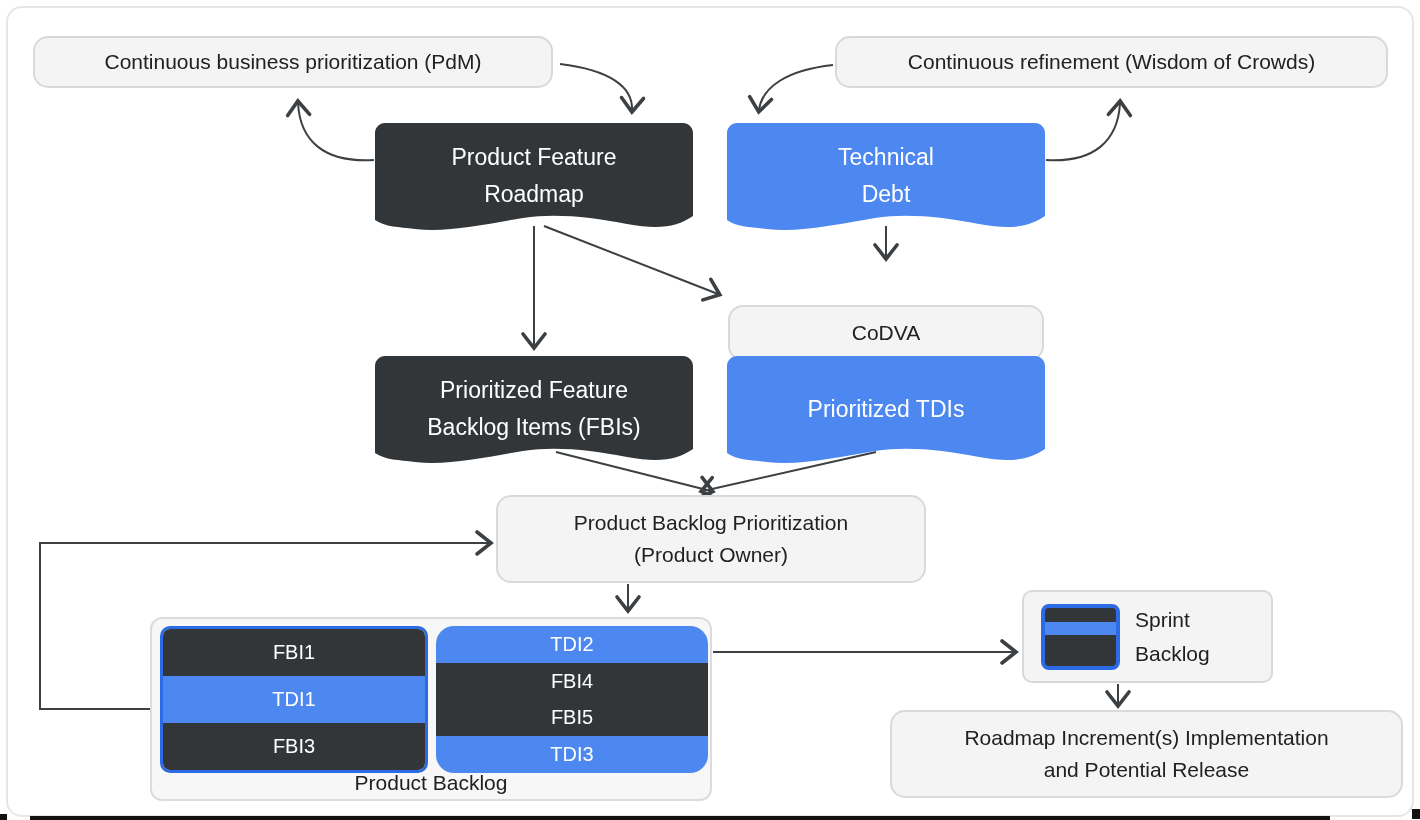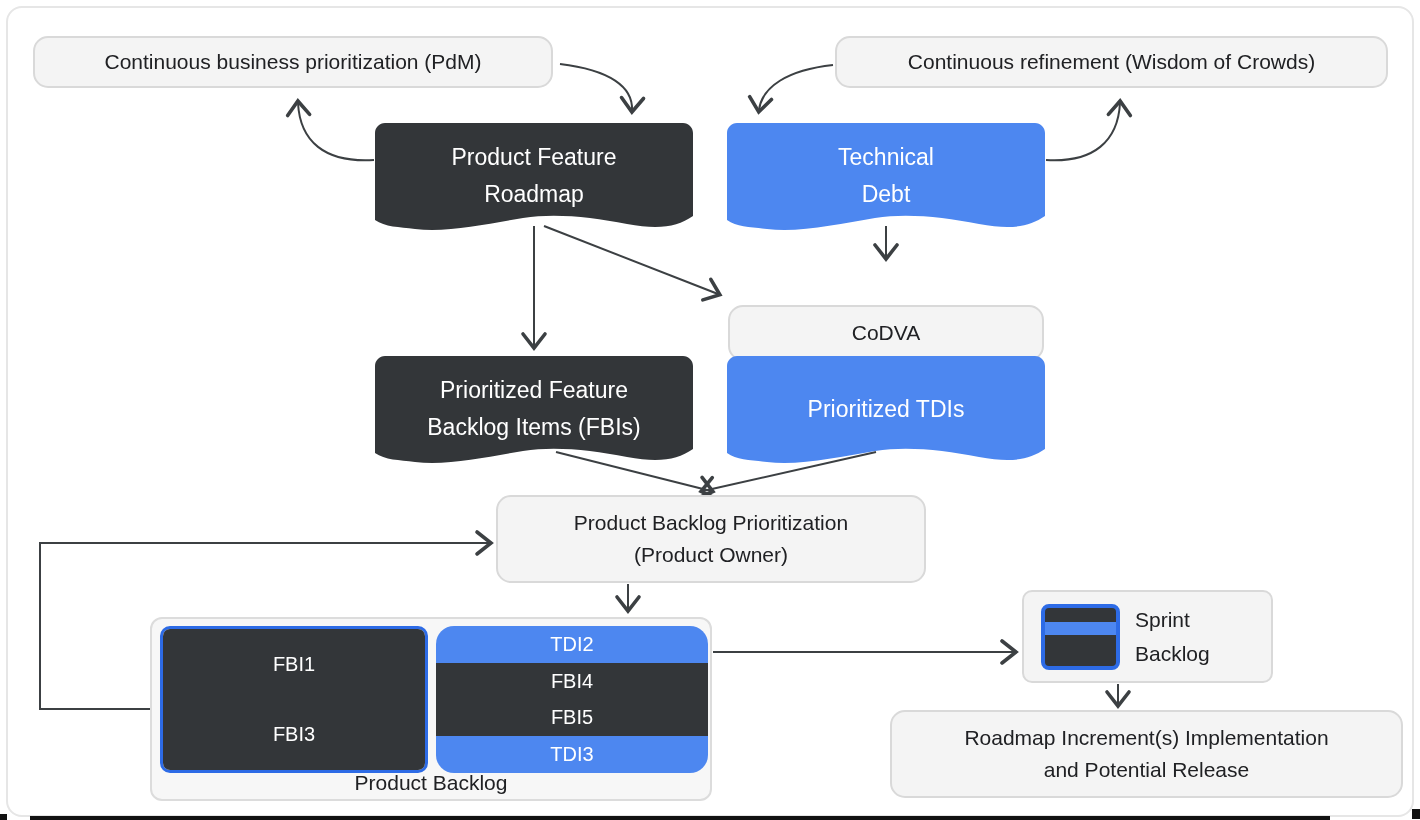--- a/index.html
+++ b/index.html
@@ -128,20 +128,21 @@
   </div>
 
   <div class="node" style="left:496px;top:495px;width:430px;height:88px;">
     <span>Product Backlog Prioritization</span>
     <span>(Product Owner)</span>
   </div>
 
   <div class="backlog-container">
     <div class="backlog-list left">
         <div class="backlog-row fbi">FBI1</div>
+        <div class="backlog-row tdi">TDI1</div>
         <div class="backlog-row fbi">FBI3</div>
       </div>
     <div class="backlog-list right">
         <div class="backlog-row tdi">TDI2</div>
         <div class="backlog-row fbi">FBI4</div>
         <div class="backlog-row fbi">FBI5</div>
         <div class="backlog-row tdi">TDI3</div>
       </div>
     <div class="backlog-caption">Product Backlog</div>
   </div>

